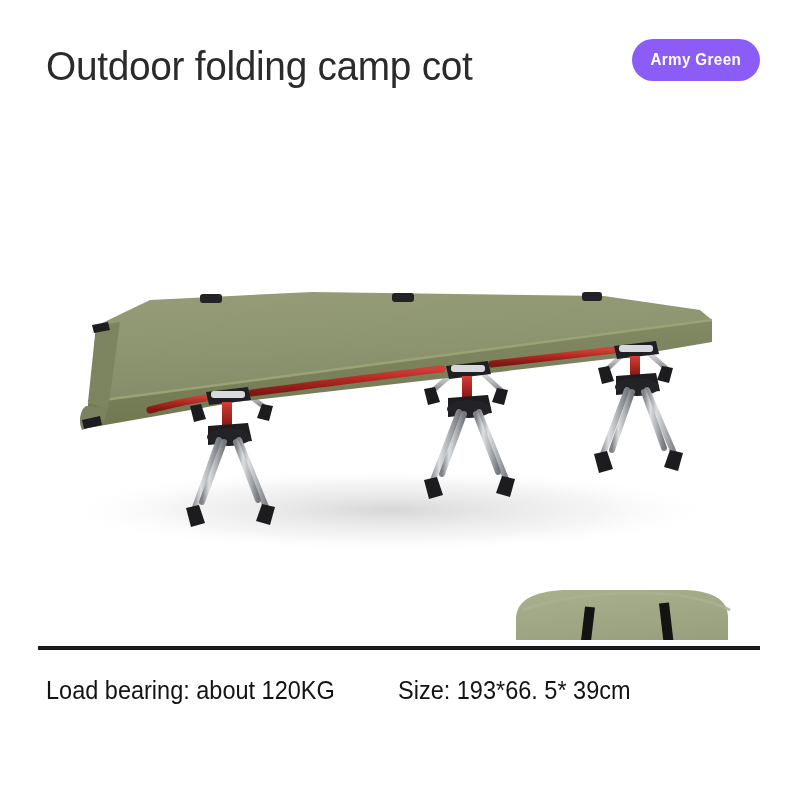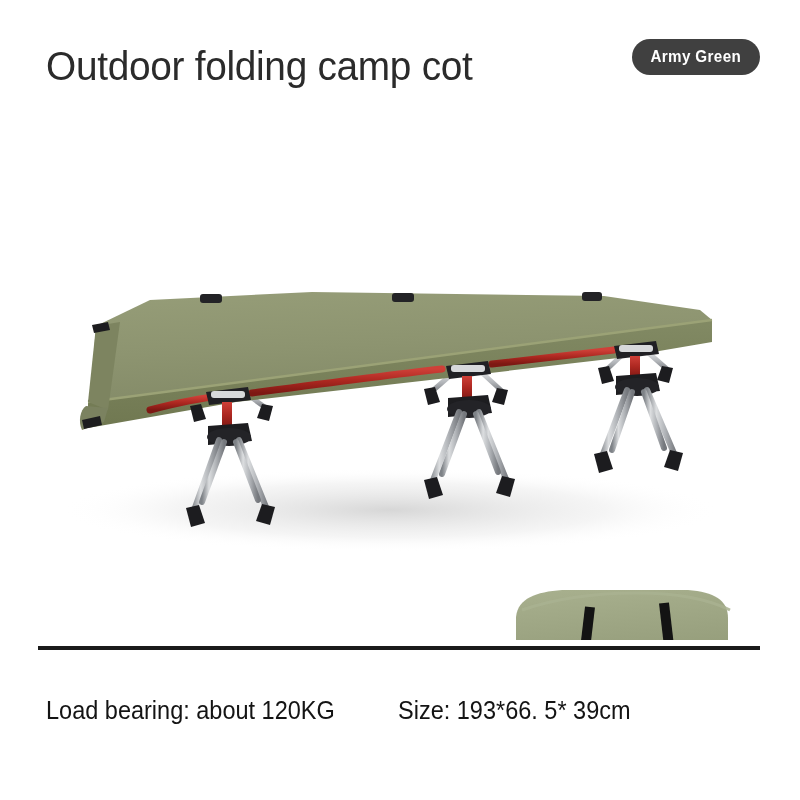--- a/index.html
+++ b/index.html
@@ -35,22 +35,22 @@
     font-family: "Liberation Sans", sans-serif;
     transform: scaleX(0.97);
     transform-origin: left center;
   }
 
   #color-badge {
     position: absolute;
     left: 632px;
     top: 39px;
     width: 128px;
-    height: 36px;
-    background: #404040;
+    height: 42px;
+    background: #8b5cf6;
     border-radius: 21px;
     display: flex;
     align-items: center;
     justify-content: center;
   }
   #color-badge .badge-label {
     color: #ffffff;
     font-size: 16px;
     font-weight: 700;
     letter-spacing: 0.4px;
@@ -87,21 +87,20 @@
   #spec-table {
     position: absolute;
     left: 46px;
     top: 676px;
     width: 708px;
   }
   .spec-row {
     display: flex;
     align-items: baseline;
     height: 54px;
-    margin-top: 20px;
   }
   .spec-cell {
     font-size: 25px;
     color: #141414;
     white-space: nowrap;
     font-family: "Liberation Sans", sans-serif;
     transform: scaleX(0.94);
     transform-origin: left center;
   }
   .spec-cell.col-left {

